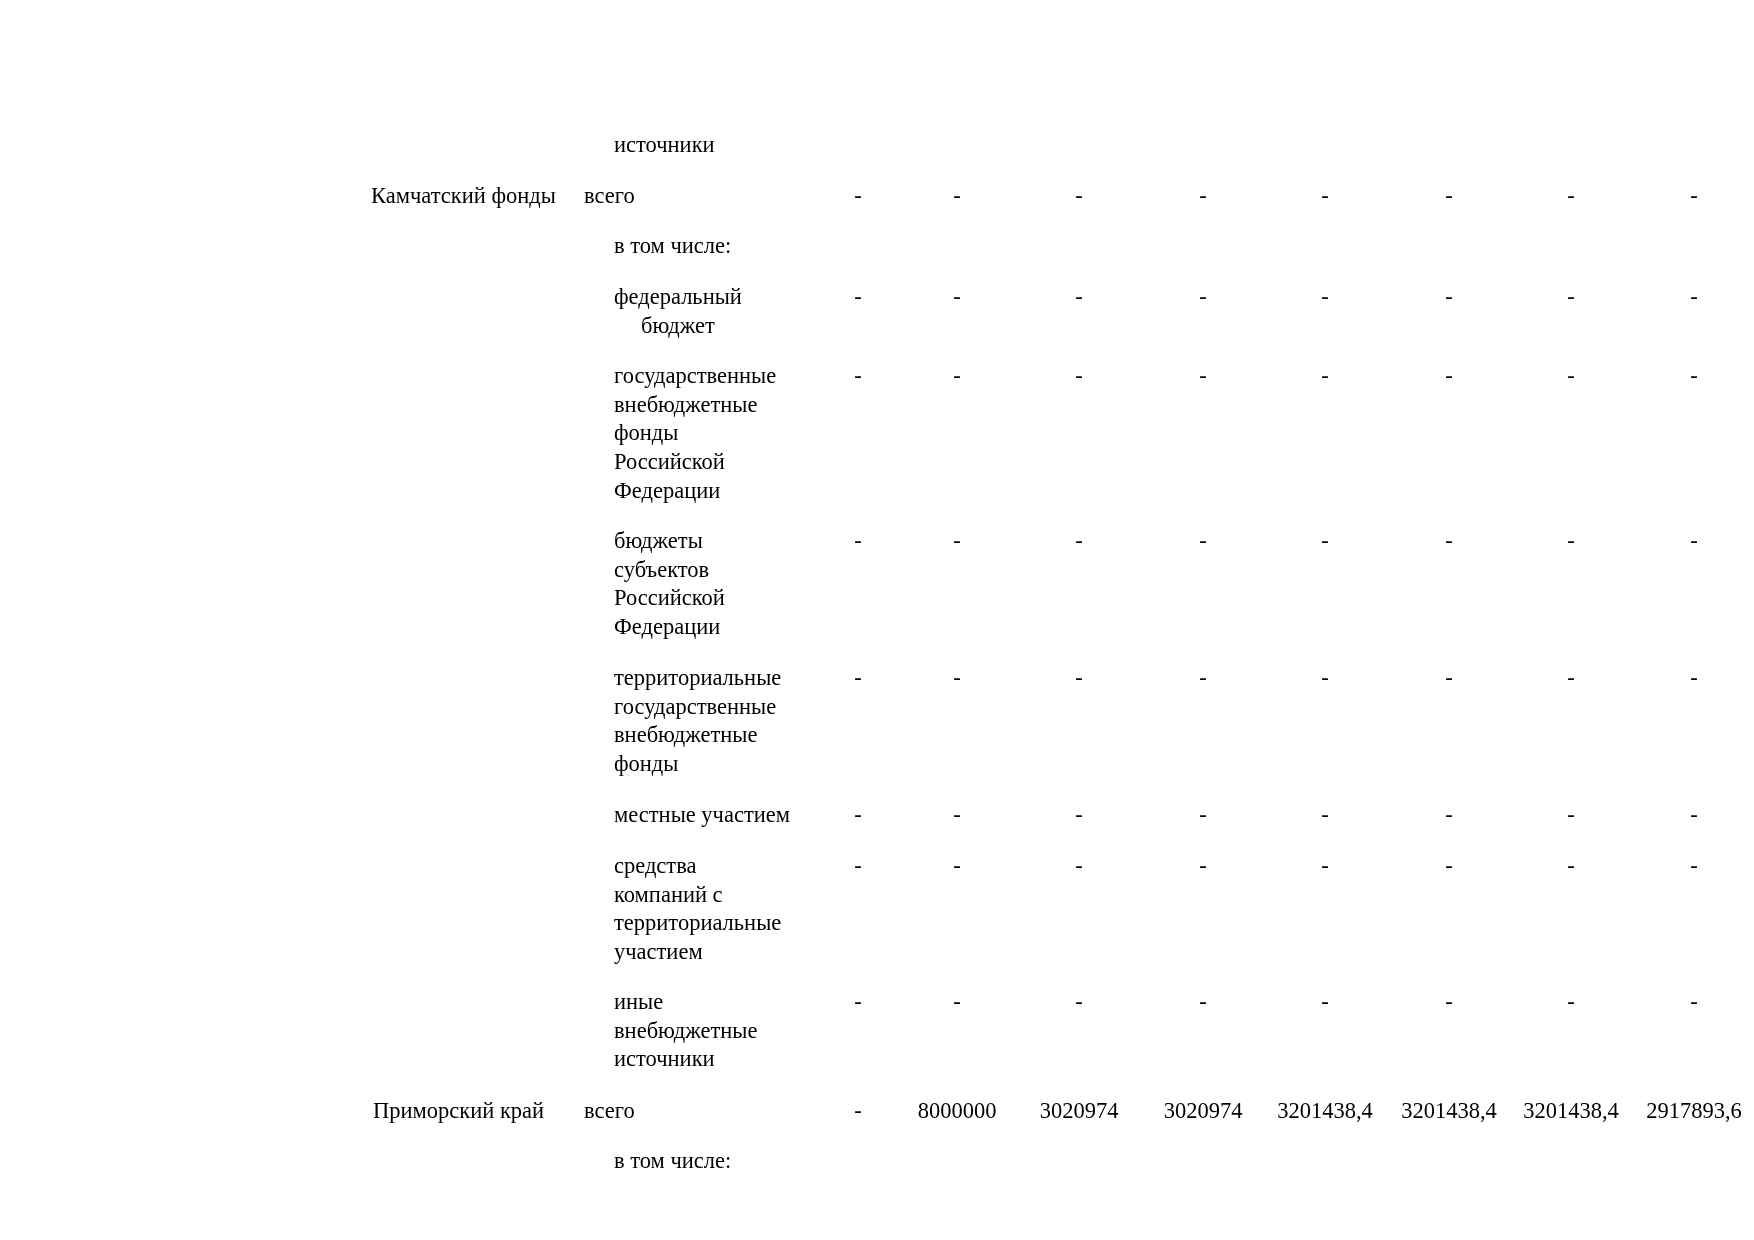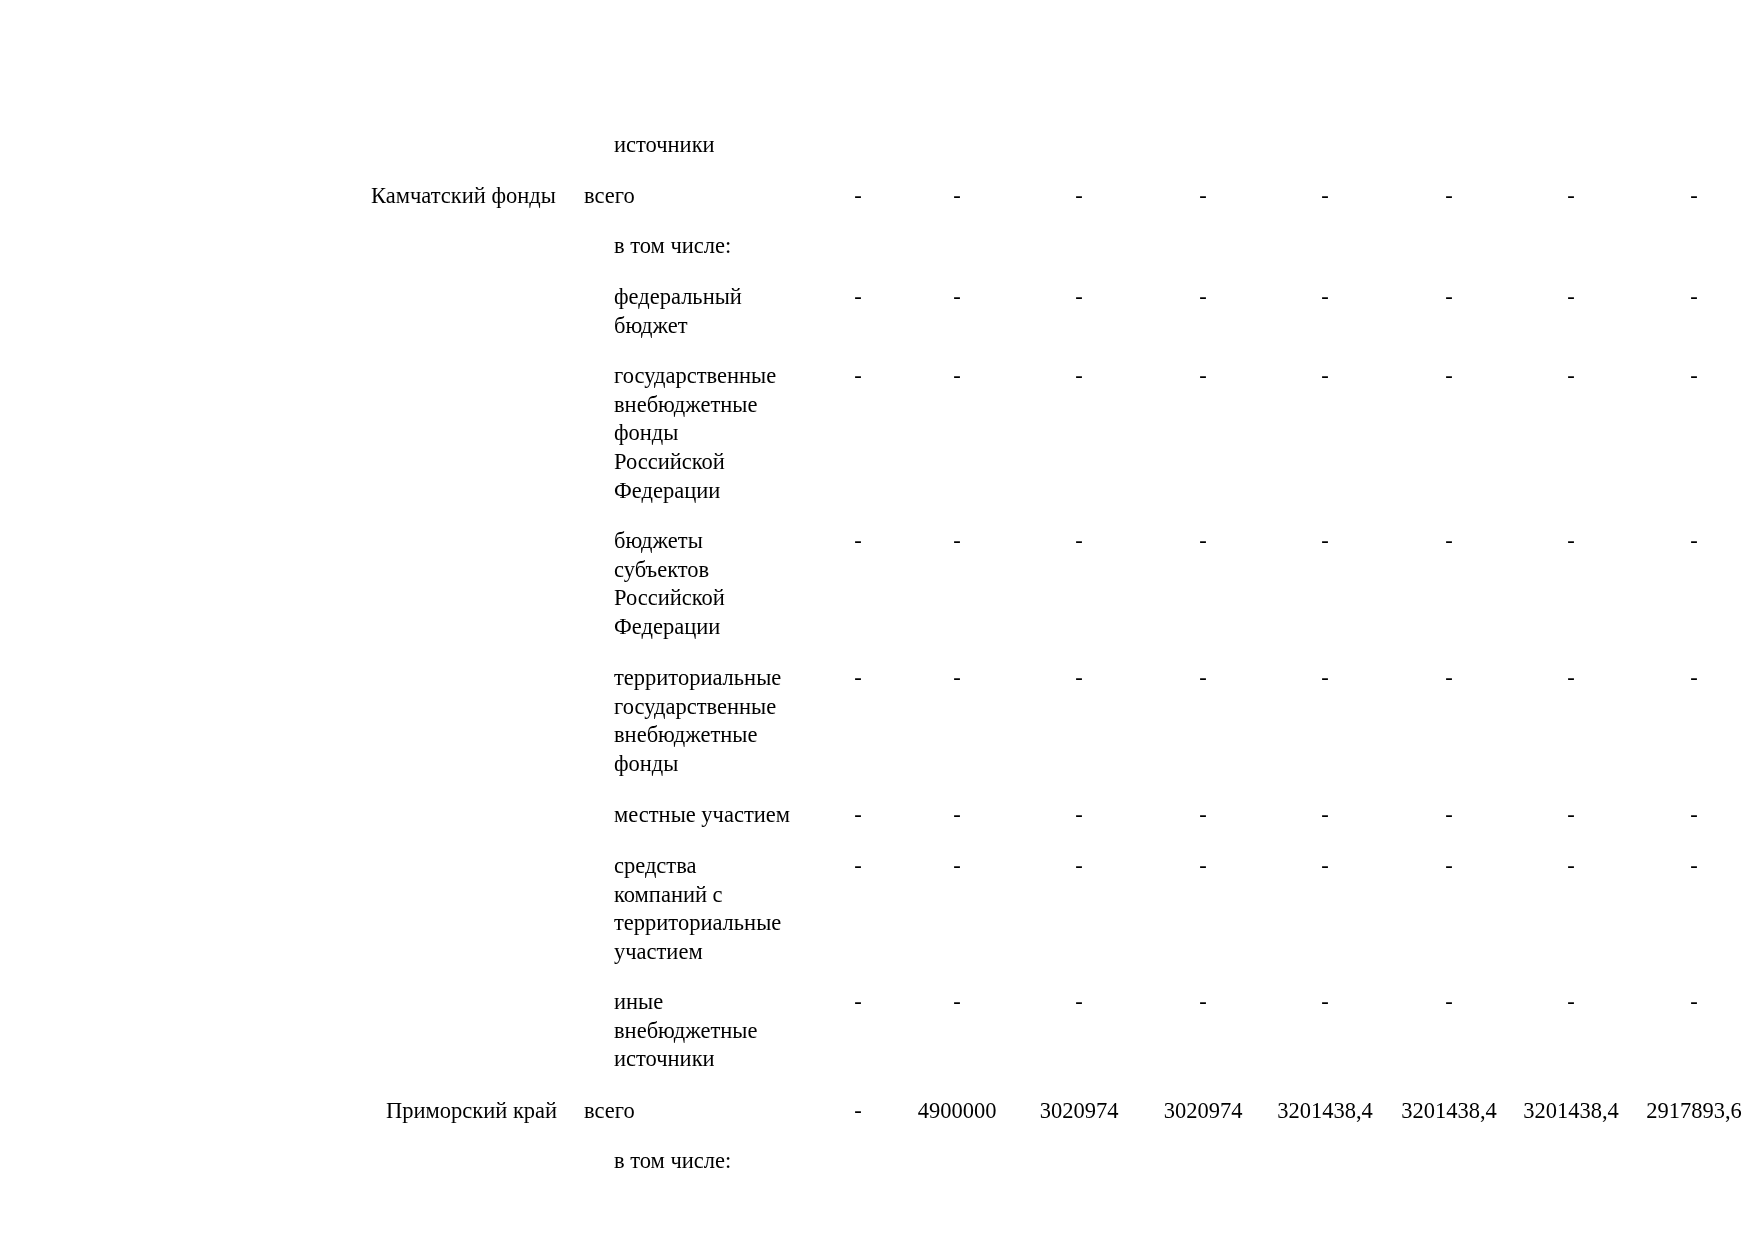--- a/index.html
+++ b/index.html
@@ -20,21 +20,21 @@
 <div class="v" style="left:897px; top:182px;">-</div>
 <div class="v" style="left:1019px; top:182px;">-</div>
 <div class="v" style="left:1143px; top:182px;">-</div>
 <div class="v" style="left:1265px; top:182px;">-</div>
 <div class="v" style="left:1389px; top:182px;">-</div>
 <div class="v" style="left:1511px; top:182px;">-</div>
 <div class="v" style="left:1634px; top:182px;">-</div>
 
 <div class="t" style="left:614px; top:232px;">в том числе:</div>
 
-<div class="lbl" style="left:614px; top:283px;">федеральный
+<div class="lbl" style="left:614px; top:283px;text-align:center;">федеральный
 бюджет</div>
 <div class="v" style="left:798px; top:283px;">-</div>
 <div class="v" style="left:897px; top:283px;">-</div>
 <div class="v" style="left:1019px; top:283px;">-</div>
 <div class="v" style="left:1143px; top:283px;">-</div>
 <div class="v" style="left:1265px; top:283px;">-</div>
 <div class="v" style="left:1389px; top:283px;">-</div>
 <div class="v" style="left:1511px; top:283px;">-</div>
 <div class="v" style="left:1634px; top:283px;">-</div>
 
@@ -106,24 +106,24 @@
 источники</div>
 <div class="v" style="left:798px; top:988px;">-</div>
 <div class="v" style="left:897px; top:988px;">-</div>
 <div class="v" style="left:1019px; top:988px;">-</div>
 <div class="v" style="left:1143px; top:988px;">-</div>
 <div class="v" style="left:1265px; top:988px;">-</div>
 <div class="v" style="left:1389px; top:988px;">-</div>
 <div class="v" style="left:1511px; top:988px;">-</div>
 <div class="v" style="left:1634px; top:988px;">-</div>
 
-<div class="t" style="left:386px; top:1097px;">Приморский край</div>
+<div class="t" style="left:373px; top:1097px;">Приморский край</div>
 <div class="t" style="left:584px; top:1097px;">всего</div>
 <div class="v" style="left:798px; top:1097px;">-</div>
-<div class="v" style="left:897px; top:1097px;">4900000</div>
+<div class="v" style="left:897px; top:1097px;">8000000</div>
 <div class="v" style="left:1019px; top:1097px;">3020974</div>
 <div class="v" style="left:1143px; top:1097px;">3020974</div>
 <div class="v" style="left:1265px; top:1097px;">3201438,4</div>
 <div class="v" style="left:1389px; top:1097px;">3201438,4</div>
 <div class="v" style="left:1511px; top:1097px;">3201438,4</div>
 <div class="v" style="left:1634px; top:1097px;">2917893,6</div>
 
 <div class="t" style="left:614px; top:1147px;">в том числе:</div>
 
 </body></html>

